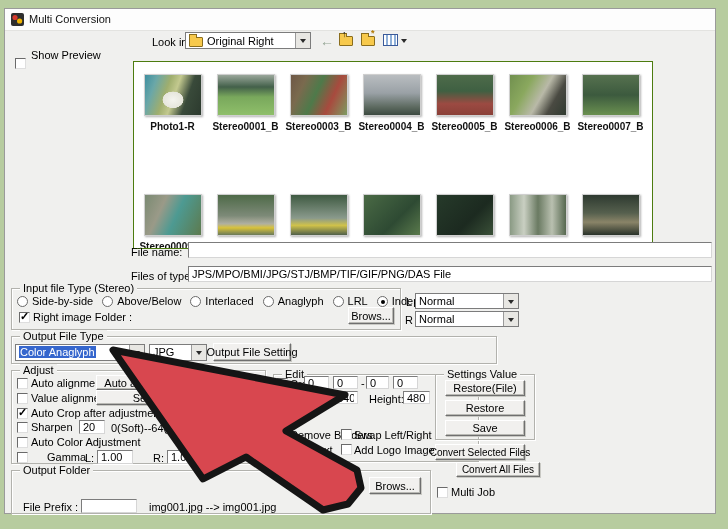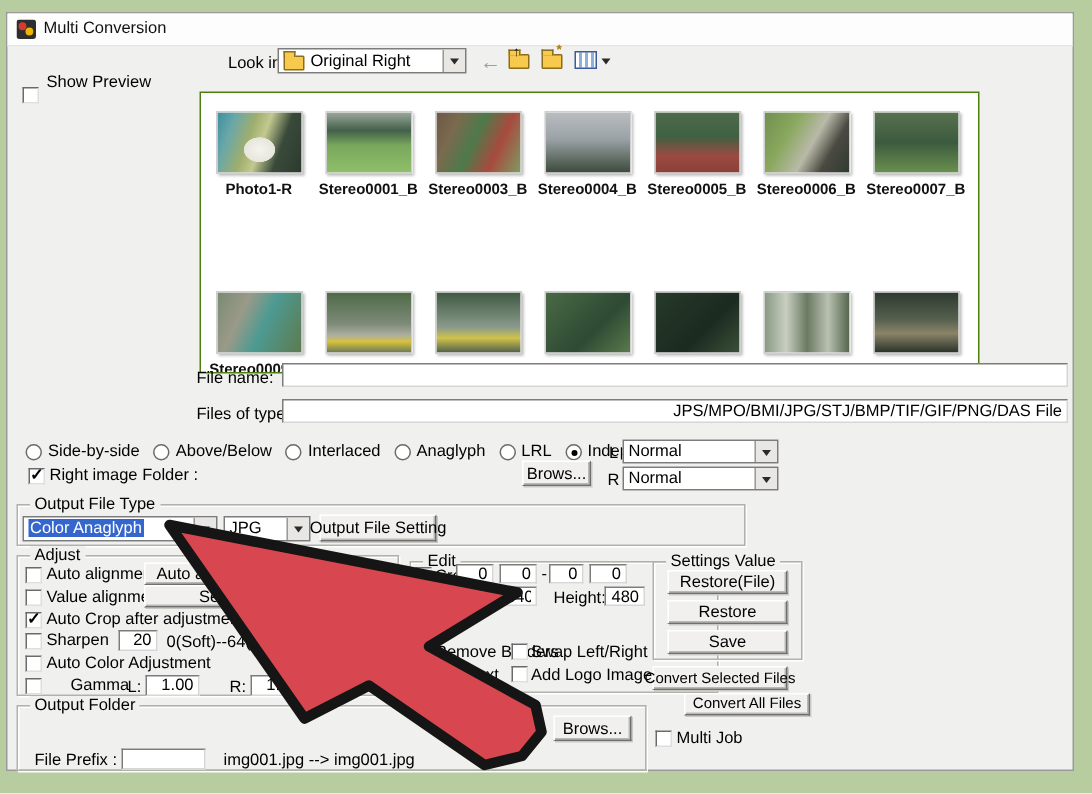--- a/index.html
+++ b/index.html
@@ -12,21 +12,21 @@
 
   .titlebar { position:absolute; left:0; top:0; width:100%; height:22px; background:#fdfdfd;
               border-bottom:1px solid #e3e3e0; }
   .title-text { position:absolute; left:24px; top:4px; font-size:11px; color:#111; white-space:nowrap; }
   .app-icon { position:absolute; left:6px; top:4px; width:13px; height:13px; }
 
   .lb { position:absolute; font-size:11px; white-space:nowrap; }
 
   .tf { position:absolute; background:#fff; border:1px solid #7c7c7c; border-bottom-color:#d6d6d6;
         border-right-color:#d6d6d6; font-family:"Liberation Sans",sans-serif;
-        font-size:11px; padding:1px 3px; white-space:nowrap; overflow:hidden;text-align:right; }
+        font-size:11px; padding:1px 3px; white-space:nowrap; overflow:hidden; }
   input.tf { outline:none; }
 
   .btn { position:absolute; background:#f1f0ee; border:1px solid #6f6f6f; border-top-color:#fff;
          border-left-color:#fff; box-shadow:inset -1px -1px 0 #b9b9b4, 1px 1px 0 #c9c9c4;
          font-size:11px; display:flex; align-items:center; justify-content:center;
          white-space:nowrap; cursor:default; }
 
   .combo { position:absolute; background:#fff; border:1px solid #7c7c7c; font-size:11px;
            line-height:13px; padding:1px 16px 1px 3px; white-space:nowrap; overflow:hidden; }
   .dd { position:absolute; right:0; top:0; bottom:0; width:15px; background:#e8e7e3;
@@ -175,20 +175,23 @@
             <div class="thumb-label">Stereo0016_B</div>
           </div>
         </div>
     </div>
 
     <span class="lb" style="left:126px;top:237px;">File name:</span>
     <input class="tf" style="left: 183px; top: 233px; width: 524px; height: 16px;" value="">
     <span class="lb" style="left:126px;top:261px;">Files of type:</span>
     <div class="tf" style="left:183px;top:257px;width:524px;height:16px;">JPS/MPO/BMI/JPG/STJ/BMP/TIF/GIF/PNG/DAS File</div>
 
+    <div class="gb" style="left:6px;top:279px;width:390px;height:42px;">
+      <span class="gl">Input file Type (Stereo)</span>
+    </div>
     <div id="stereo-options" style="position:absolute;left:12px;top:286px;width:390px;white-space:nowrap;"><span class="ropt">
           <span class="rb"></span>
           <span>Side-by-side</span>
         </span><span class="ropt">
           <span class="rb"></span>
           <span>Above/Below</span>
         </span><span class="ropt">
           <span class="rb"></span>
           <span>Interlaced</span>
         </span><span class="ropt">

